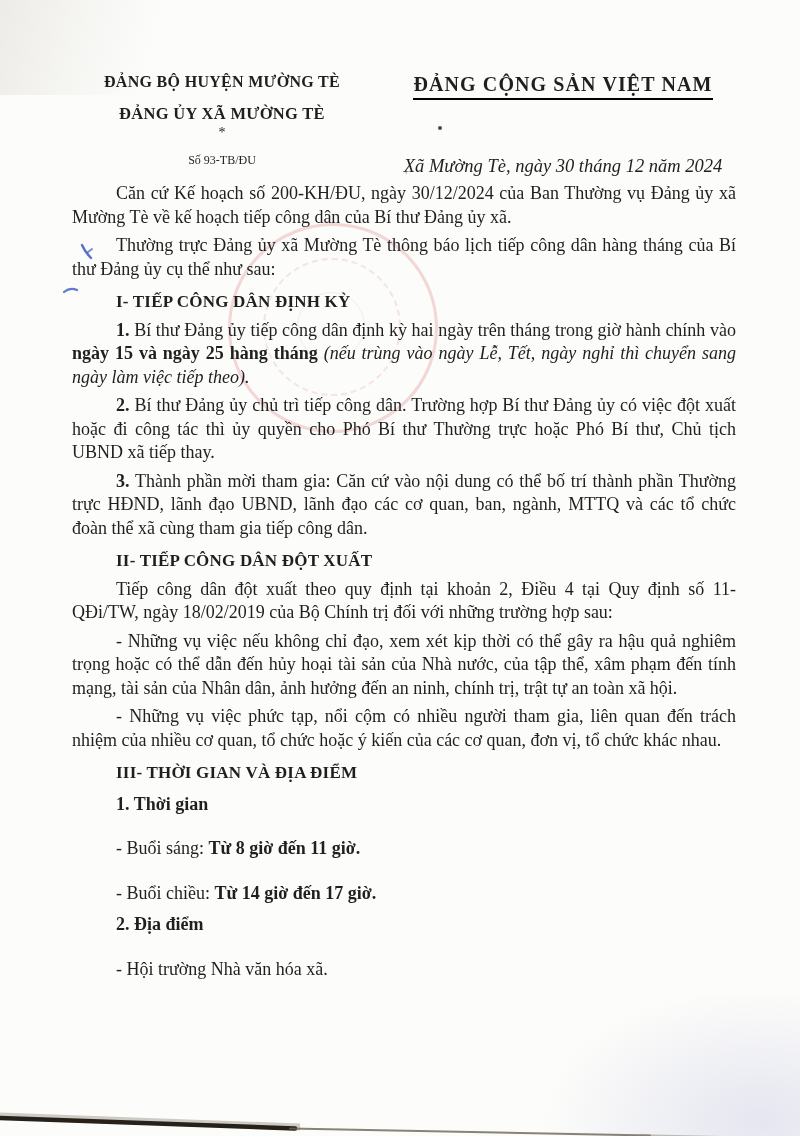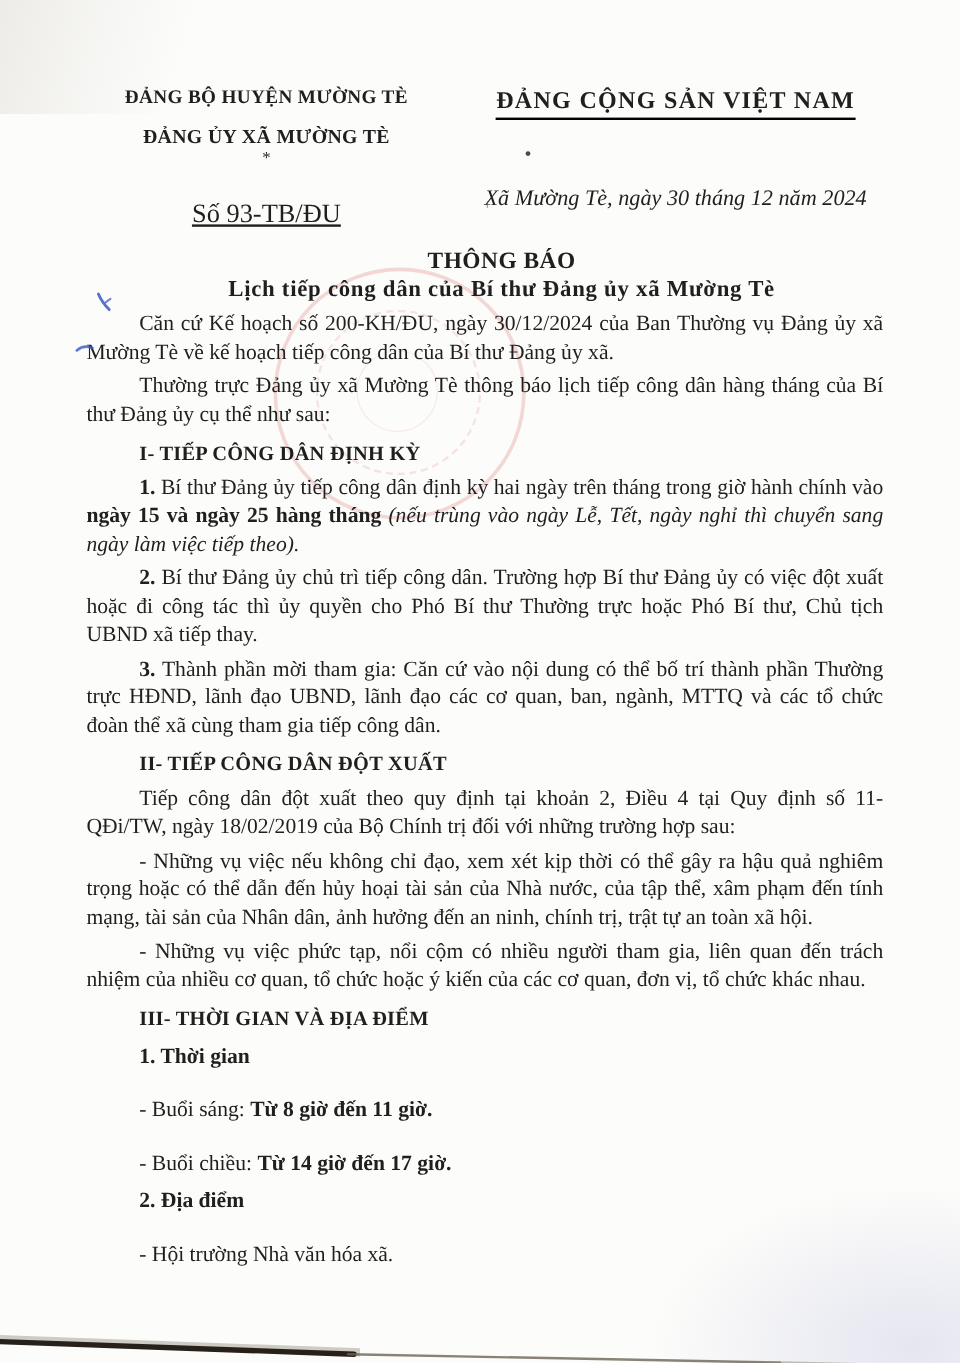--- a/index.html
+++ b/index.html
@@ -50,21 +50,21 @@
   
   .content {
     position:absolute; inset:0; z-index:2;
     padding:73px 64px 0 72px; box-sizing:border-box;
   }
   .header-row { display:flex; }
   .header-left { width:300px; text-align:center; flex:0 0 auto; }
   .hl1 { font-weight:bold; font-size:16px; letter-spacing:.3px; white-space:nowrap; }
   .hl2 { font-weight:bold; font-size:16.5px; letter-spacing:.3px; white-space:nowrap; margin-top:13px; }
   .star { font-size:14px; margin-top:1px; }
-  .docnum { font-size:22px; margin-top:24px;text-decoration:underline; }
+  .docnum { font-size:12px; margin-top:12px; }
   .header-right { flex:1 1 auto; text-align:center; padding-left:18px; }
   .party {
     display:inline-block; font-weight:bold; font-size:20px; letter-spacing:1.1px;
     border-bottom:2px solid #000000; padding-bottom:2px; white-space:nowrap;
   }
   .date { font-style:italic; font-size:18.5px; margin-top:56px; white-space:nowrap; }
   .title-block { text-align:center; margin-top:16px; padding-left:28px; }
   .title { font-weight:bold; font-size:19.5px; letter-spacing:.4px; }
   .subtitle { font-weight:bold; font-size:19px; letter-spacing:.6px; margin-top:2px; }
   .para {
@@ -113,24 +113,20 @@
         <div class="docnum">Số 93-TB/ĐU</div>
       </div>
       <div class="header-right">
         <div>
           <span class="party">ĐẢNG CỘNG SẢN VIỆT NAM</span>
         </div>
         <div class="date">Xã Mường Tè, ngày 30 tháng 12 năm 2024</div>
       </div>
     </div>
 
-    <div class="title-block">
-      <div class="title">THÔNG BÁO</div>
-      <div class="subtitle">Lịch tiếp công dân của Bí thư Đảng ủy xã Mường Tè</div>
-    </div>
 
     <p class="para indent">Căn cứ Kế hoạch số 200-KH/ĐU, ngày 30/12/2024 của Ban Thường vụ Đảng ủy xã Mường Tè về kế hoạch tiếp công dân của Bí thư Đảng ủy xã.</p>
     <p class="para indent">Thường trực Đảng ủy xã Mường Tè thông báo lịch tiếp công dân hàng tháng của Bí thư Đảng ủy cụ thể như sau:</p>
 
     <p class="heading">I- TIẾP CÔNG DÂN ĐỊNH KỲ</p>
 
     <p class="para indent"><span class="b">1.</span><span> Bí thư Đảng ủy tiếp công dân định kỳ hai ngày trên tháng trong giờ hành chính vào </span><span class="b">ngày 15 và ngày 25 hàng tháng </span><span class="i">(nếu trùng vào ngày Lễ, Tết, ngày nghỉ thì chuyển sang ngày làm việc tiếp theo).</span></p>
 
     <p class="para indent"><span class="b">2.</span><span> Bí thư Đảng ủy chủ trì tiếp công dân. Trường hợp Bí thư Đảng ủy có việc đột xuất hoặc đi công tác thì ủy quyền cho Phó Bí thư Thường trực hoặc Phó Bí thư, Chủ tịch UBND xã tiếp thay.</span></p>
 

